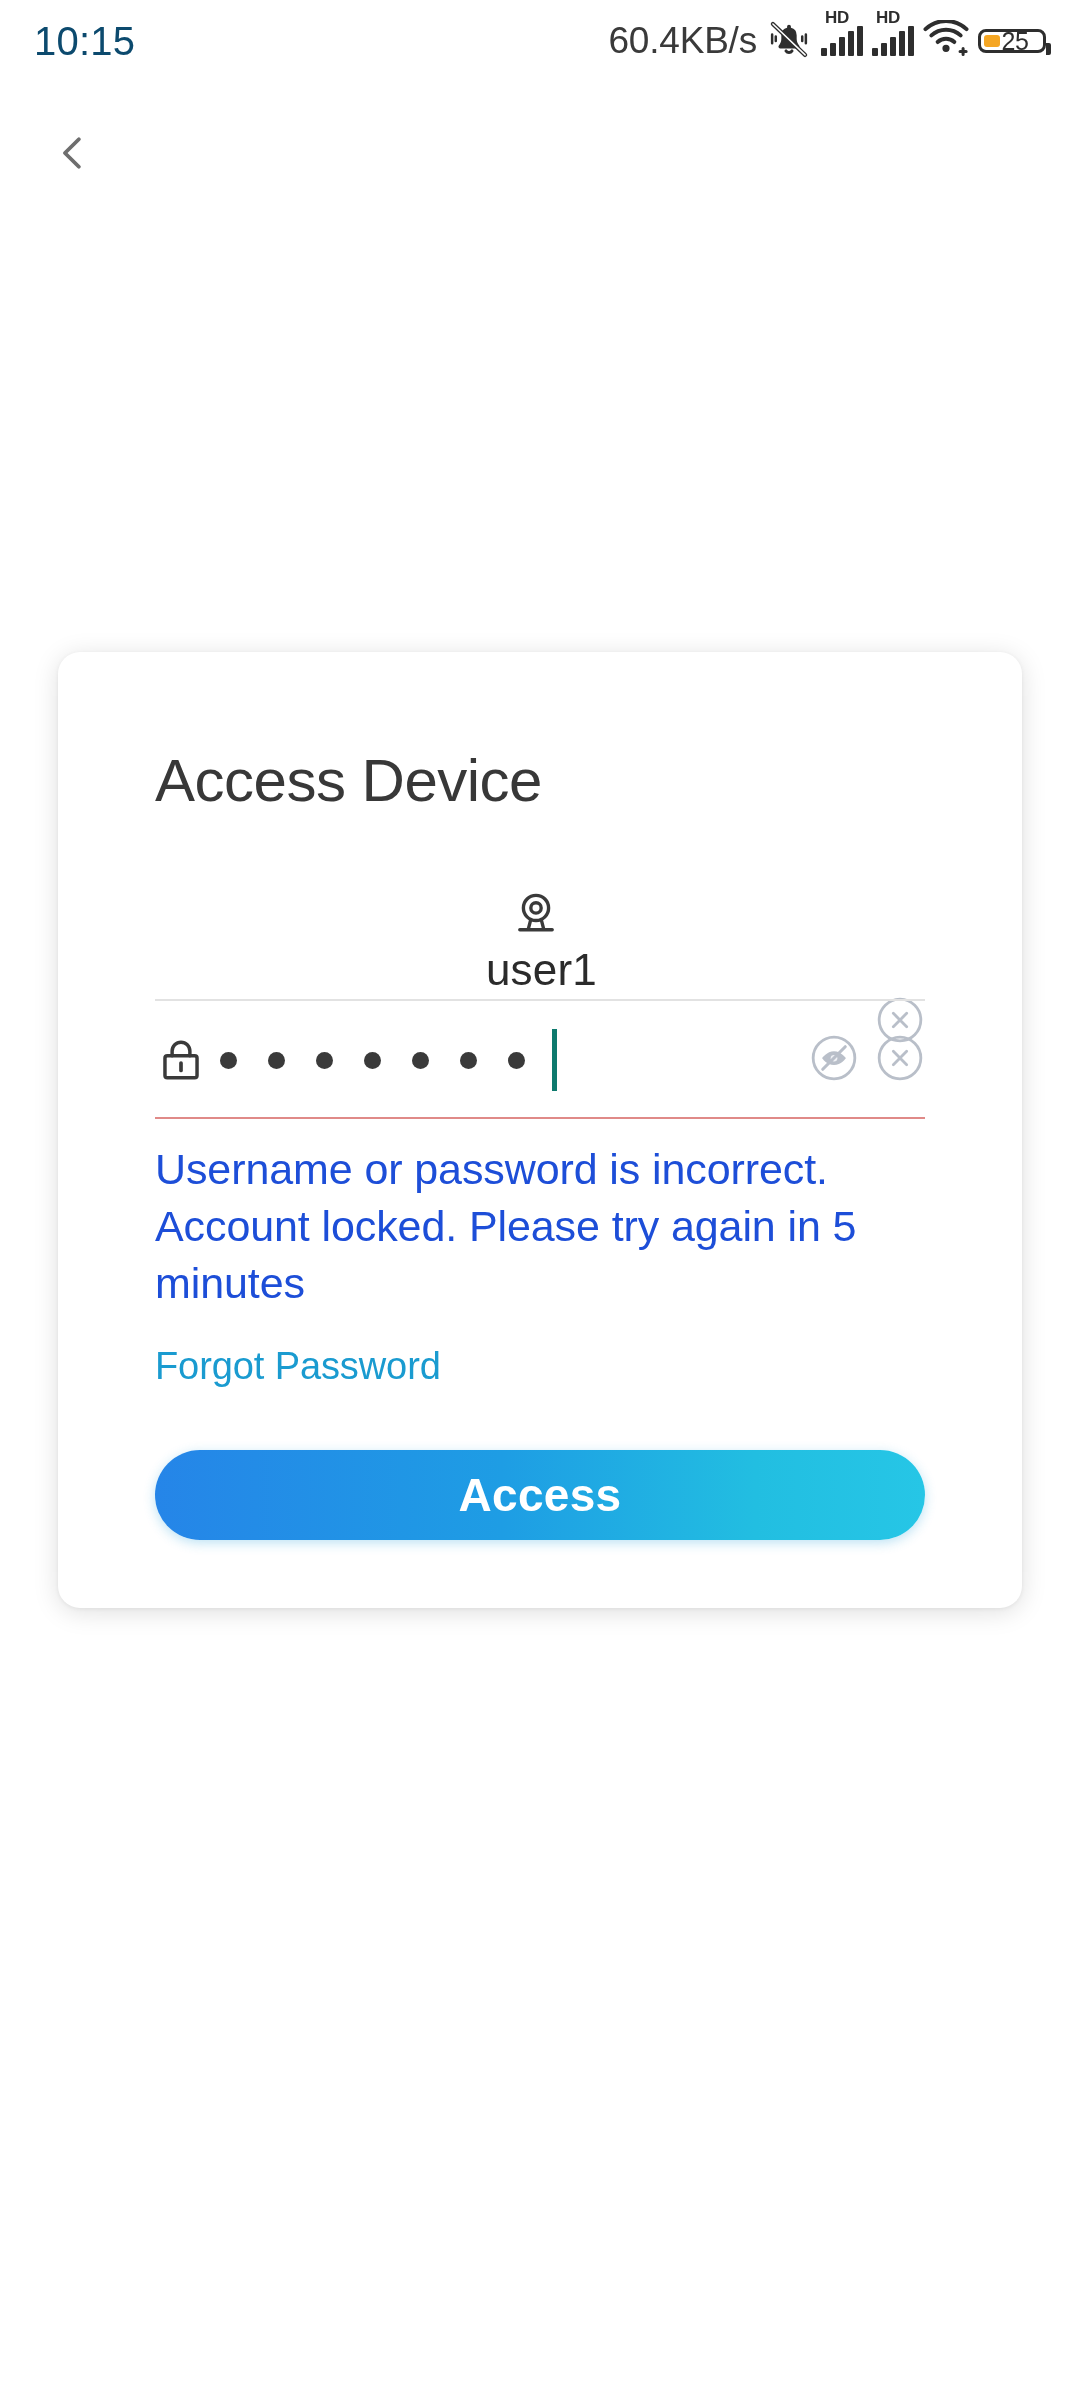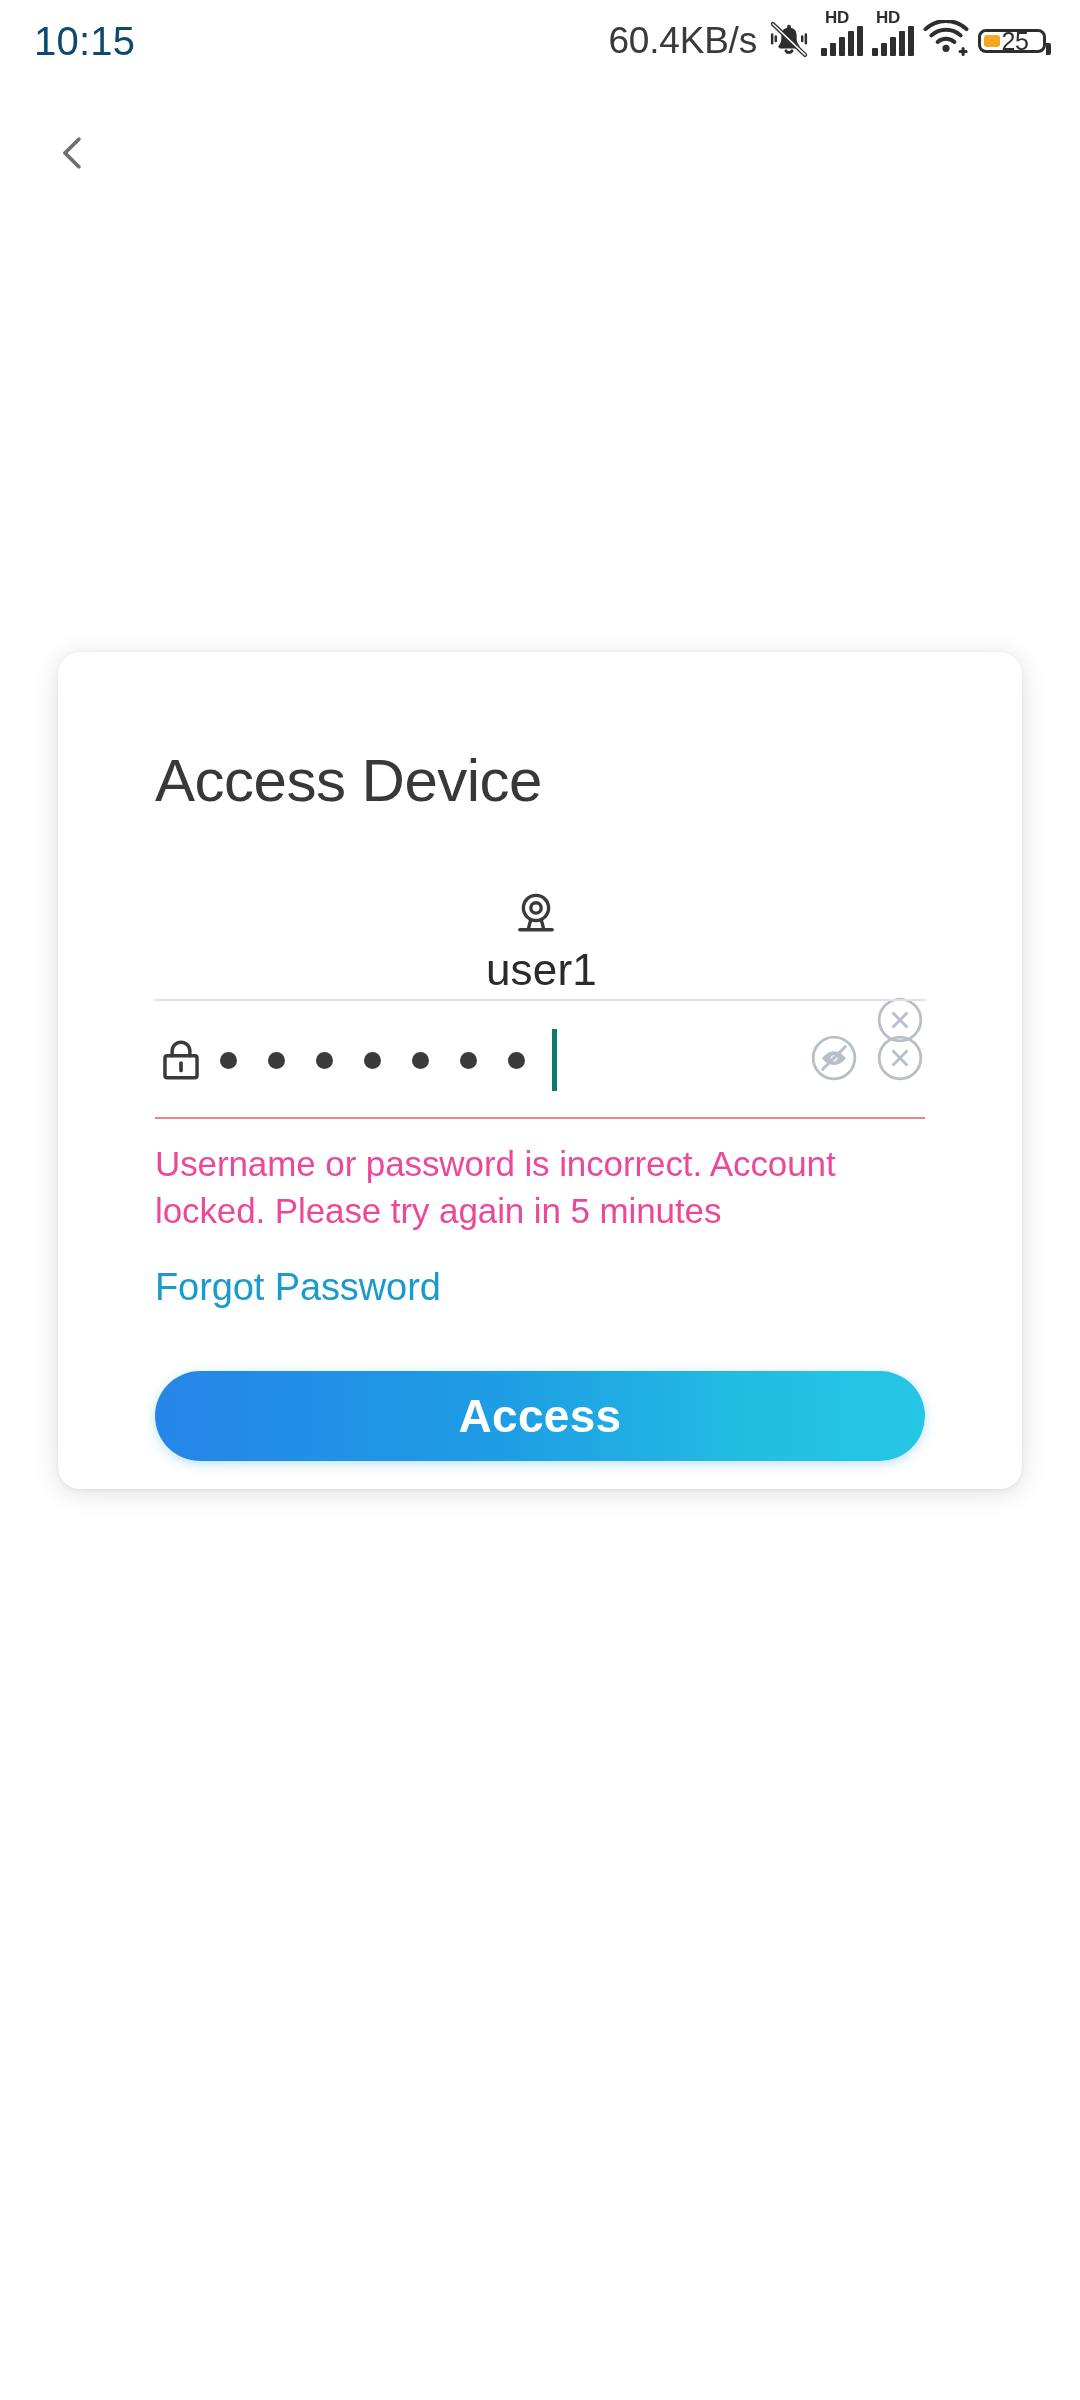--- a/index.html
+++ b/index.html
@@ -78,21 +78,21 @@
   }
 
   
   .card{
     position:absolute;
     left:58px; top:652px;
     width:964px;
     background:#ffffff;
     border-radius:22px;
     box-shadow:0 4px 26px rgba(0,0,0,0.13), 0 1px 4px rgba(0,0,0,0.06);
-    padding:58px 40px 28px 40px;
+    padding:58px 40px 68px 40px;
   }
 
   .card-title{
     font-size:60px;
     font-weight:400;
     color:#383838;
     letter-spacing:-0.5px;
     margin:36px 0 0 57px;
   }
 
@@ -138,23 +138,23 @@
   .pw-caret{
     width:5px; height:62px;
     background:#0E7A6E;
     margin-left:27px;
     display:block;
   }
 
   
   .error-text{
     margin:22px 57px 0 57px;
-    font-size:35px;
+    font-size:43px;
     line-height:1.33;
-    color:#ec4899;
+    color:#1d4ed8;
     letter-spacing:-0.1px;
   }
 
   
   .forgot-link{
     display:inline-block;
     margin:32px 0 0 57px;
     font-size:38px;
     color:#1A9BD0;
     letter-spacing:-0.1px;

